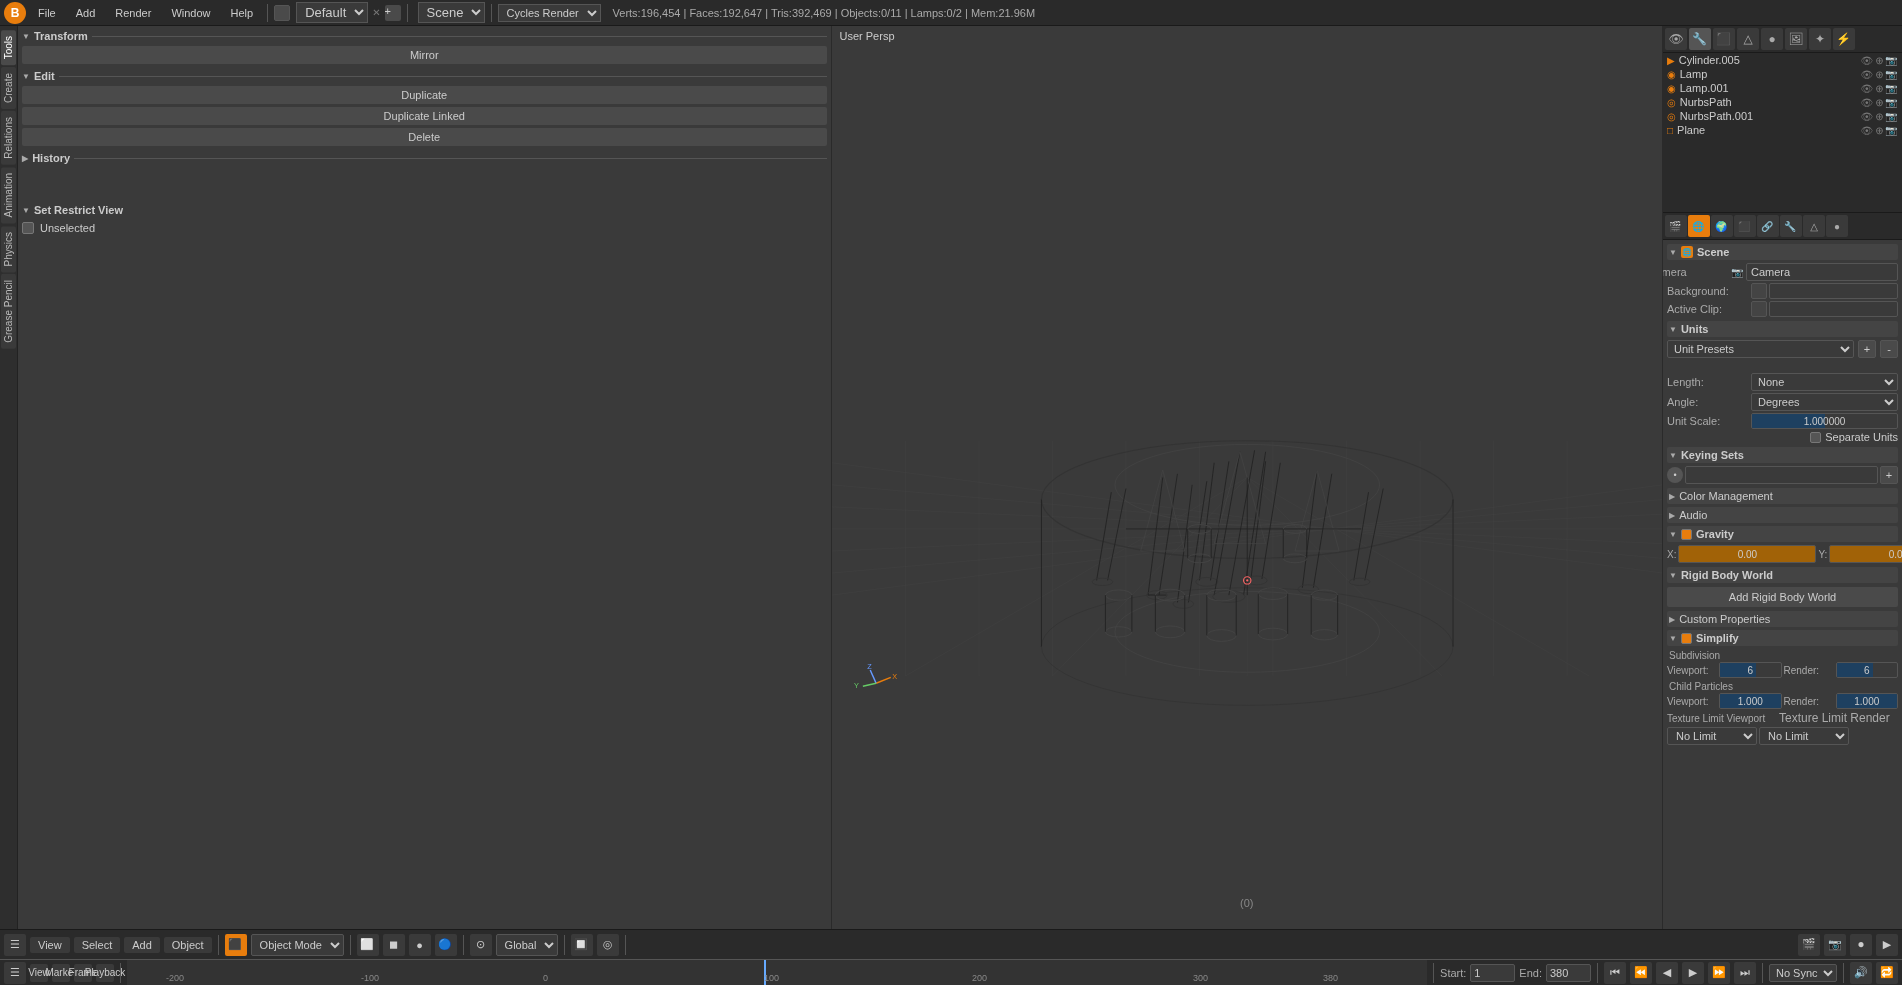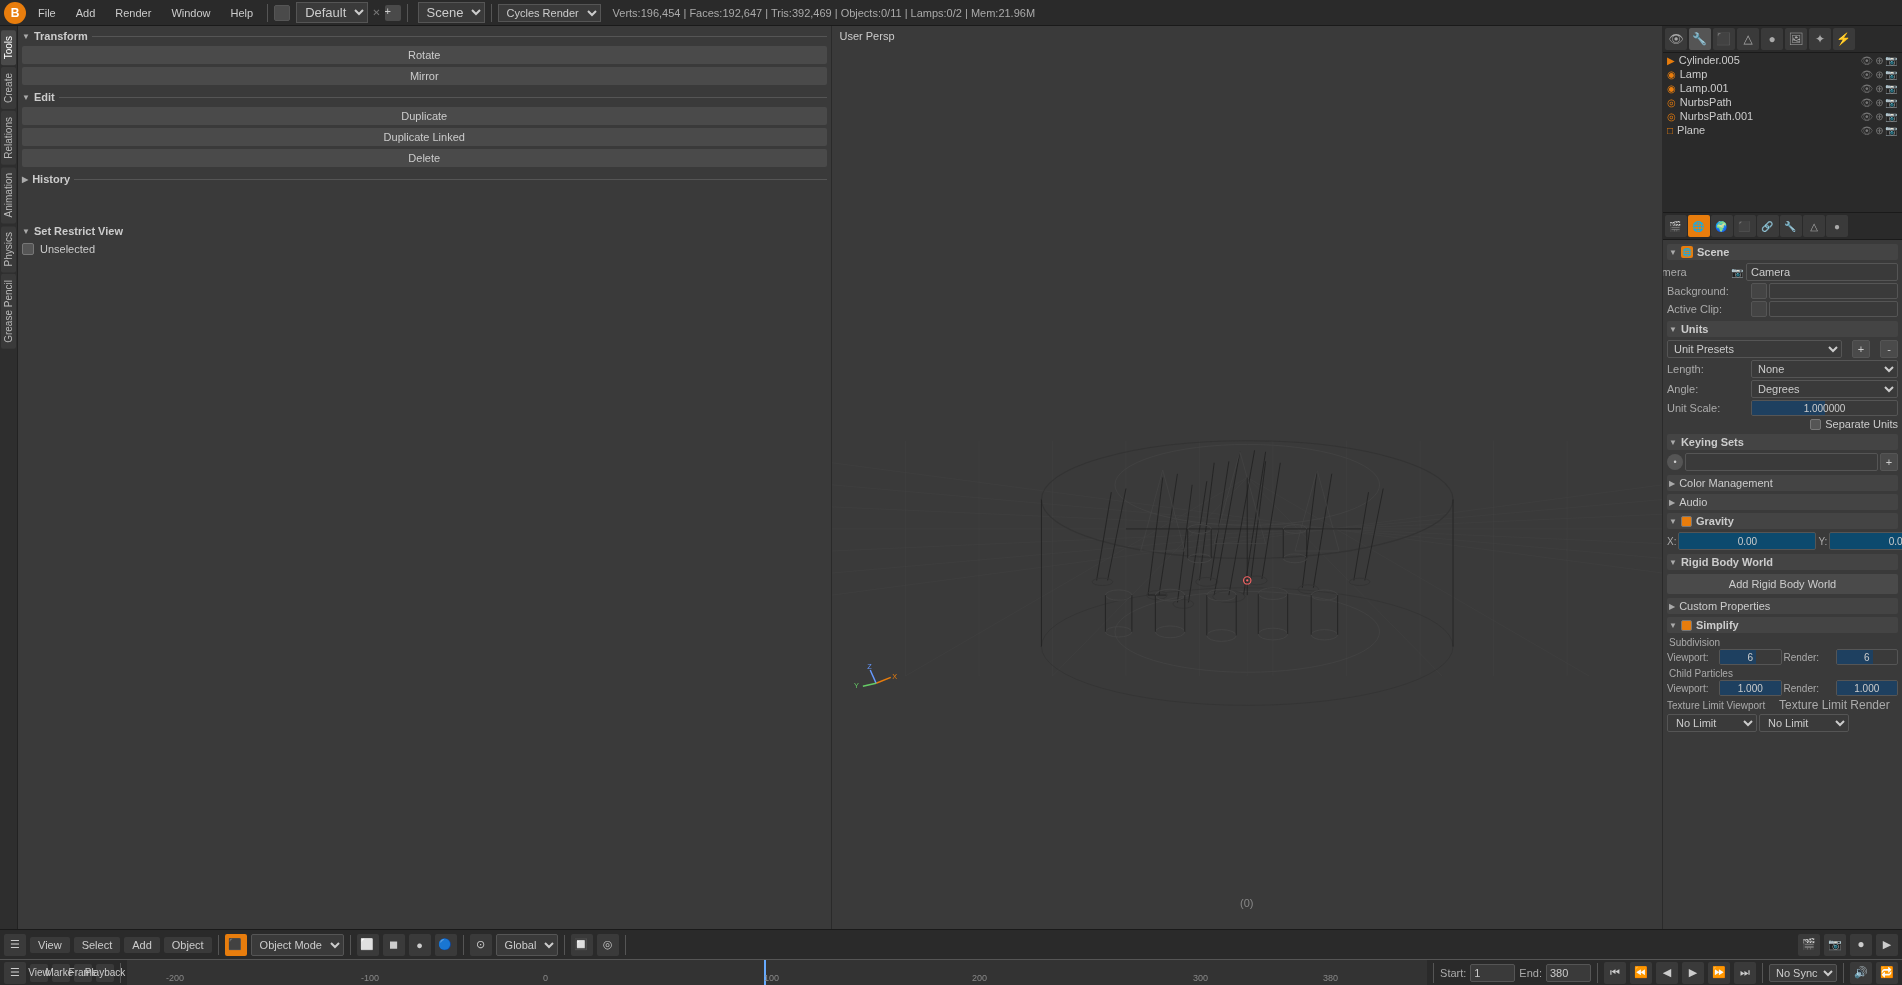--- a/index.html
+++ b/index.html
@@ -297,22 +297,22 @@
       padding: 1px 2px;
       font-size: 11px;
       border-radius: 2px;
       height: 18px;
     }
 
     .units-section { margin-bottom: 4px; }
     .unit-presets-row {
       display: flex;
       align-items: center;
-      gap: 10px;
-      margin-bottom: 2px;
+      gap: 4px;
+      margin-bottom: 15px;
     }
     .unit-presets-select {
       flex: 1;
       background: #3a3a3a;
       border: 1px solid #555;
       color: #ccc;
       padding: 1px 2px;
       font-size: 11px;
       border-radius: 2px;
       height: 18px;
@@ -370,21 +370,21 @@
 
     .gravity-section { margin-bottom: 4px; }
     .gravity-xyz-row {
       display: flex;
       gap: 2px;
       align-items: center;
       margin-bottom: 2px;
     }
     .gravity-field {
       flex: 1;
-      background: #0c4a6e;
+      background: #a16207;
       border: 1px solid #555;
       color: #ccc;
       padding: 1px 2px;
       font-size: 10px;
       border-radius: 2px;
       height: 18px;
       text-align: center;
     }
     .gravity-label {
       font-size: 10px;
@@ -590,21 +590,20 @@
       <div class="left-tab">Grease Pencil</div>
     </div>
 
     <div id="left-content" style="flex:1;padding:4px;overflow-y:auto;">
 
       <div class="section-header">
         <span class="section-triangle">▼</span>
         <span>Transform</span>
         <span class="section-line"></span>
       </div>
-      <button class="panel-btn">Rotate</button>
       <button class="panel-btn">Mirror</button>
 
       <div class="section-header" style="margin-top:6px;">
         <span class="section-triangle">▼</span>
         <span>Edit</span>
         <span class="section-line"></span>
       </div>
       <button class="panel-btn">Duplicate</button>
       <button class="panel-btn">Duplicate Linked</button>
       <button class="panel-btn">Delete</button>

